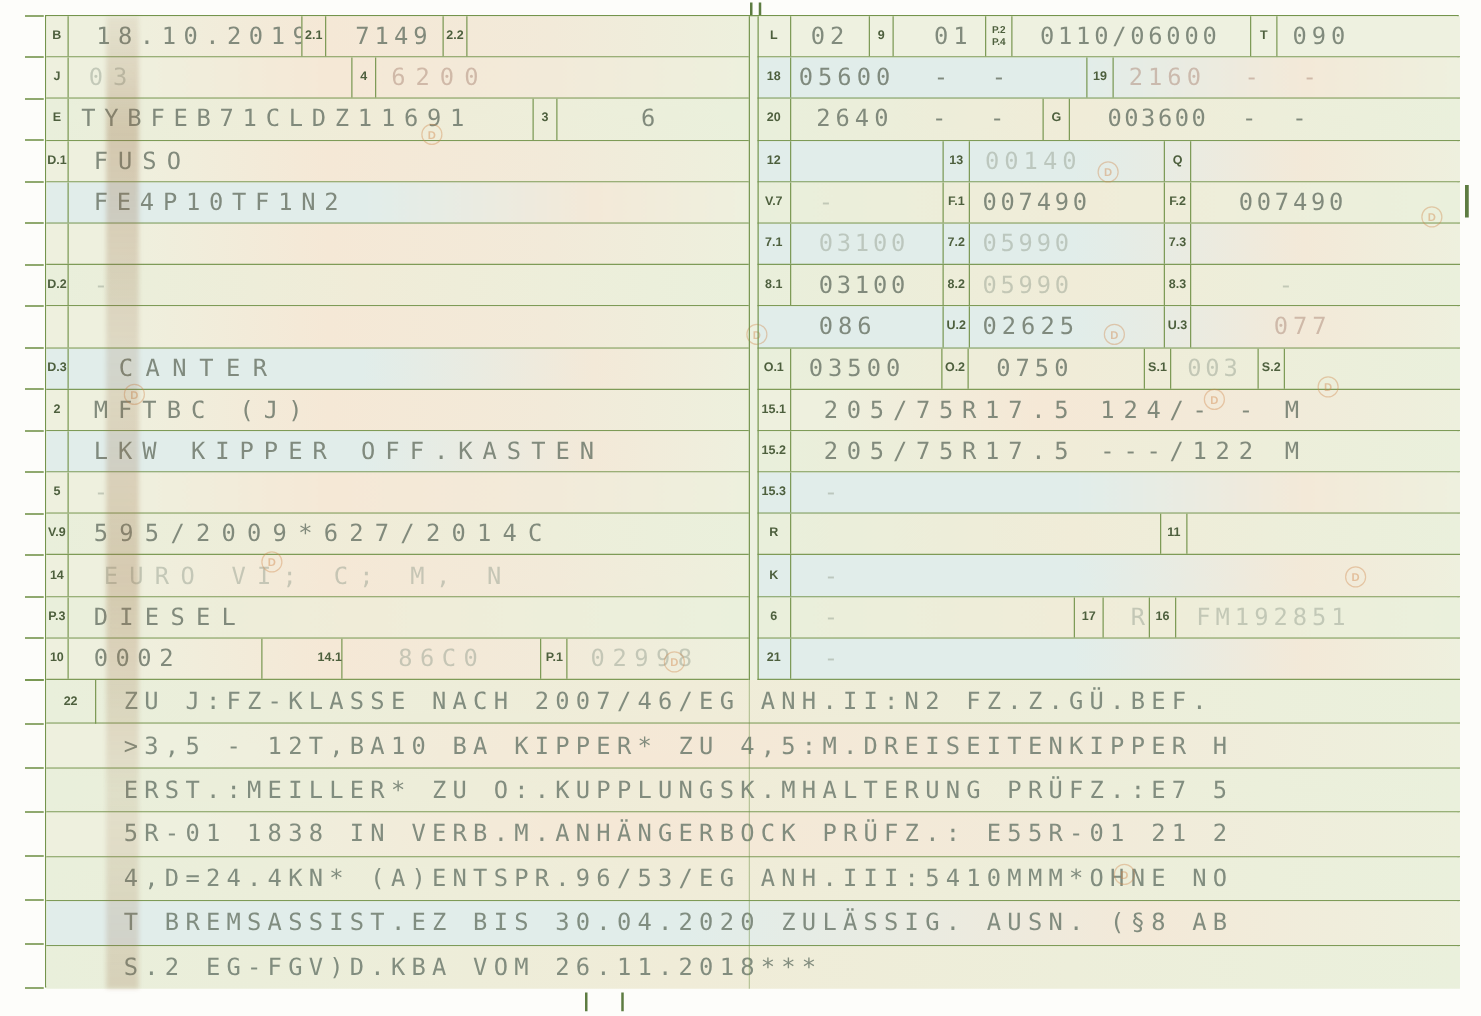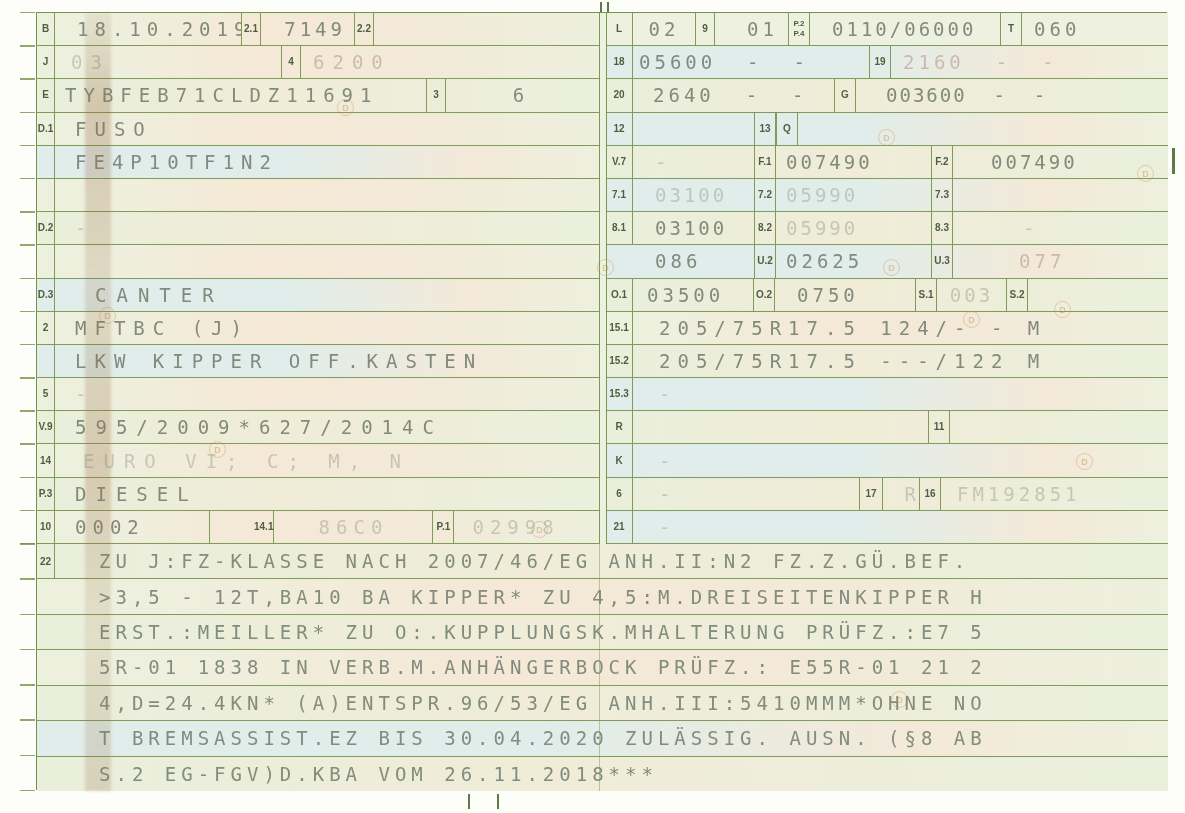--- a/index.html
+++ b/index.html
@@ -36,21 +36,21 @@
   .t-g{background:linear-gradient(90deg,#e9efdb,#f0ecd8 45%,#eaf0dc);}
   .t-p{background:linear-gradient(90deg,#eef0de 0 10%,#f5e8d6 40%,#f2ead9 72%,#edf0dd);}
   .t-b{background:linear-gradient(90deg,#e1edea 0 45%,#f3e9d8 78%,#eef0de);}
   .t-c{background:#eef1e0;}
   
   .remarks{position:absolute;left:0;top:531px;width:1131px;height:247px;display:flex;flex-direction:column;}
   .rline{box-sizing:border-box;flex:1 1 auto;border-bottom:1.5px solid rgba(116,148,76,.92);
          display:flex;align-items:center;padding-left:62px;font-size:19px;letter-spacing:5px;
          color:rgba(118,130,116,.9);white-space:pre;overflow:hidden;z-index:2;}
   .rline:last-child{border-bottom:none;}
-  .lbl22{position:absolute;left:0;top:0;width:18px;height:35px;box-sizing:border-box;
+  .lbl22{position:absolute;left:0;top:0;width:40px;height:35px;box-sizing:border-box;
          border-right:1.4px solid rgba(116,148,76,.92);display:flex;align-items:center;justify-content:center;
          font-family:"Liberation Sans",sans-serif;font-size:10px;font-weight:bold;color:#4d5f3d;z-index:3;}
   
   .vline{position:absolute;width:0;border-left:1.6px solid rgba(116,148,76,.95);z-index:4;}
   .vline.faint{border-left:1.4px solid rgba(116,148,76,.45);}
   
   .stain{position:absolute;left:48px;top:0;width:26px;height:778px;z-index:5;filter:blur(1.5px);
     background:linear-gradient(180deg,rgba(148,104,66,.10),rgba(150,108,68,.30) 12%,
                rgba(140,98,60,.16) 34%,rgba(160,118,76,.30) 58%,rgba(150,108,68,.12) 80%,rgba(148,104,66,.22));}
   
@@ -153,38 +153,39 @@
     <div class="half half-right" id="half-right">
         <div class="row t-c">
           <div class="lbl first" style="flex: 0 0 27px;">L</div>
           <div class="val c" style="flex: 0 0 62px; letter-spacing: 4px;">02</div>
           <div class="lbl" style="flex: 0 0 20px;">9</div>
           <div class="val r" style="flex: 0 0 73px; padding-right: 10px; letter-spacing: 4px;">01</div>
           <div class="lbl sm" style="flex: 0 0 22px;">P.2
 P.4</div>
           <div class="val" style="flex: 0 0 190px; padding-left: 22px;">0110/06000</div>
           <div class="lbl" style="flex: 0 0 22px;">T</div>
-          <div class="val" style="flex: 1 1 auto; padding-left: 12px; letter-spacing: 4px;">060</div>
+          <div class="val" style="flex: 1 1 auto; padding-left: 12px; letter-spacing: 4px;">090</div>
         </div>
         <div class="row t-b">
           <div class="lbl first" style="flex: 0 0 27px;">18</div>
           <div class="val" style="flex: 0 0 236px; padding-left: 6px; letter-spacing: 4px;">05600  -  -</div>
           <div class="lbl" style="flex: 0 0 22px;">19</div>
           <div class="val pink" style="flex: 1 1 auto; padding-left: 12px; letter-spacing: 4px;">2160  -  -</div>
         </div>
         <div class="row t-g">
           <div class="lbl first" style="flex: 0 0 27px;">20</div>
           <div class="val" style="flex: 0 0 201px; padding-left: 20px; letter-spacing: 4px;">2640  -  -</div>
           <div class="lbl" style="flex: 0 0 22px;">G</div>
           <div class="val" style="flex: 1 1 auto; padding-left: 30px; letter-spacing: 2px;">003600  -  -</div>
         </div>
         <div class="row t-b">
           <div class="lbl first" style="flex: 0 0 27px;">12</div>
           <div class="val" style="flex: 0 0 121px;"></div>
           <div class="lbl" style="flex: 0 0 22px;">13</div>
+          <div class="val soft" style="flex: 0 0 155px; padding-left: 12px; letter-spacing: 4px;">00140</div>
           <div class="lbl" style="flex: 0 0 22px;">Q</div>
           <div class="val" style="flex: 1 1 auto;"></div>
         </div>
         <div class="row t-g">
           <div class="lbl first" style="flex: 0 0 27px;">V.7</div>
           <div class="val soft" style="flex: 0 0 121px; padding-left: 22px;">-</div>
           <div class="lbl" style="flex: 0 0 22px;">F.1</div>
           <div class="val" style="flex: 0 0 155px; padding-left: 10px;">007490</div>
           <div class="lbl" style="flex: 0 0 22px;">F.2</div>
           <div class="val" style="flex: 1 1 auto; padding-left: 38px;">007490</div>

